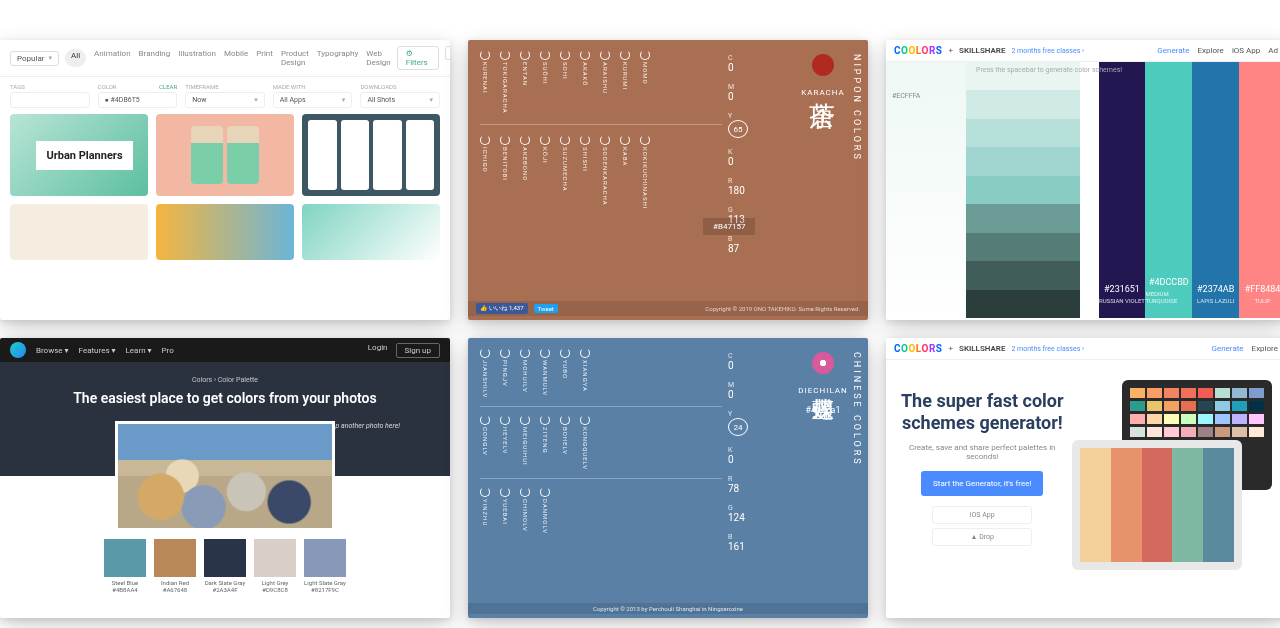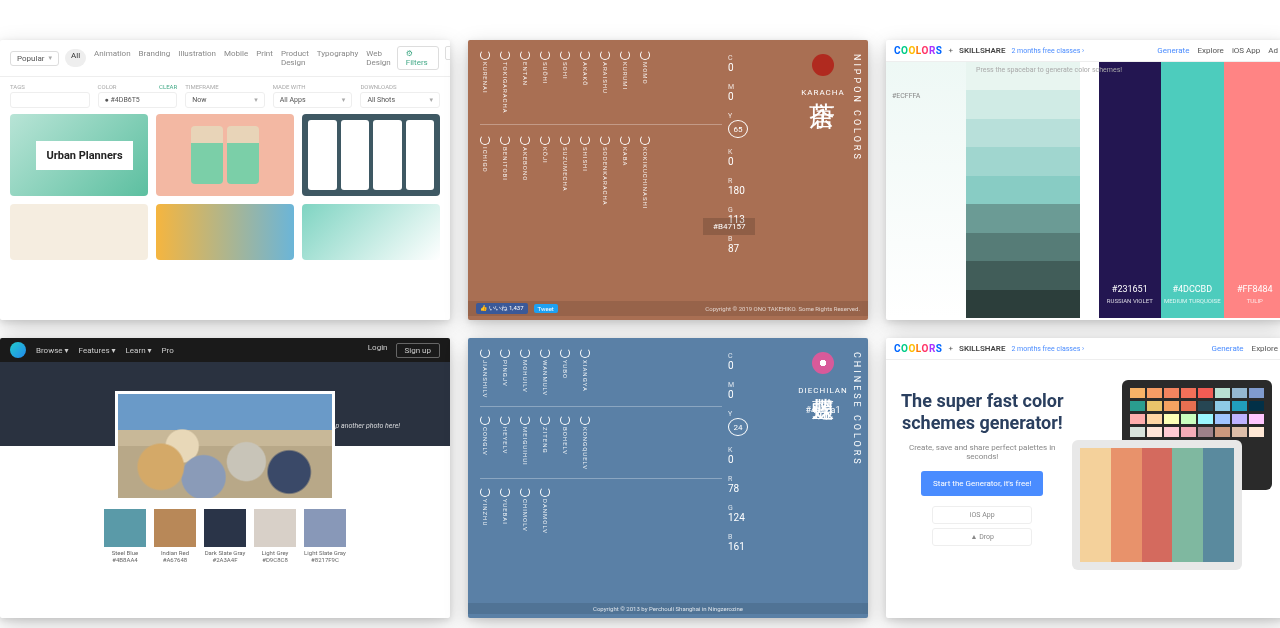--- a/index.html
+++ b/index.html
@@ -368,20 +368,24 @@
       </div>
     <div class="c3-main" id="c3-main">
         <div class="c3-col" style="background: rgb(35, 22, 81); margin-left: 19px;">
           <div>#231651</div>
           <div class="sub">RUSSIAN VIOLET</div>
         </div>
         <div class="c3-col" style="background: rgb(77, 204, 189);">
           <div>#4DCCBD</div>
           <div class="sub">MEDIUM TURQUOISE</div>
         </div>
+        <div class="c3-col" style="background: rgb(35, 116, 171);">
+          <div>#2374AB</div>
+          <div class="sub">LAPIS LAZULI</div>
+        </div>
         <div class="c3-col" style="background: rgb(255, 132, 132);">
           <div>#FF8484</div>
           <div class="sub">TULIP</div>
         </div>
       </div>
   </div>
 </div>
 
 <div class="card c4">
   <div class="c4-nav">
@@ -389,20 +393,22 @@
     <span><span>Browse</span> ▾</span>
     <span><span>Features</span> ▾</span>
     <span><span>Learn</span> ▾</span>
     <span>Pro</span>
     <div class="r">
       <span>Login</span>
       <span class="su">Sign up</span>
     </div>
   </div>
   <div class="c4-hero">
+    <div class="c4-bc">Colors  ›  Color Palette</div>
+    <div class="c4-h">The easiest place to get colors from your photos</div>
     <div class="c4-note">↙ <span>Drop another photo here!</span></div>
   </div>
   <div class="c4-img"></div>
   <div class="c4-pal" id="c4-pal">
       <div class="c4-sw">
         <div class="chip" style="background:#5a9aa8"></div>
         <div class="nm">Steel Blue<br>#4B8AA4</div>
       </div>
       <div class="c4-sw">
         <div class="chip" style="background:#b88858"></div>

